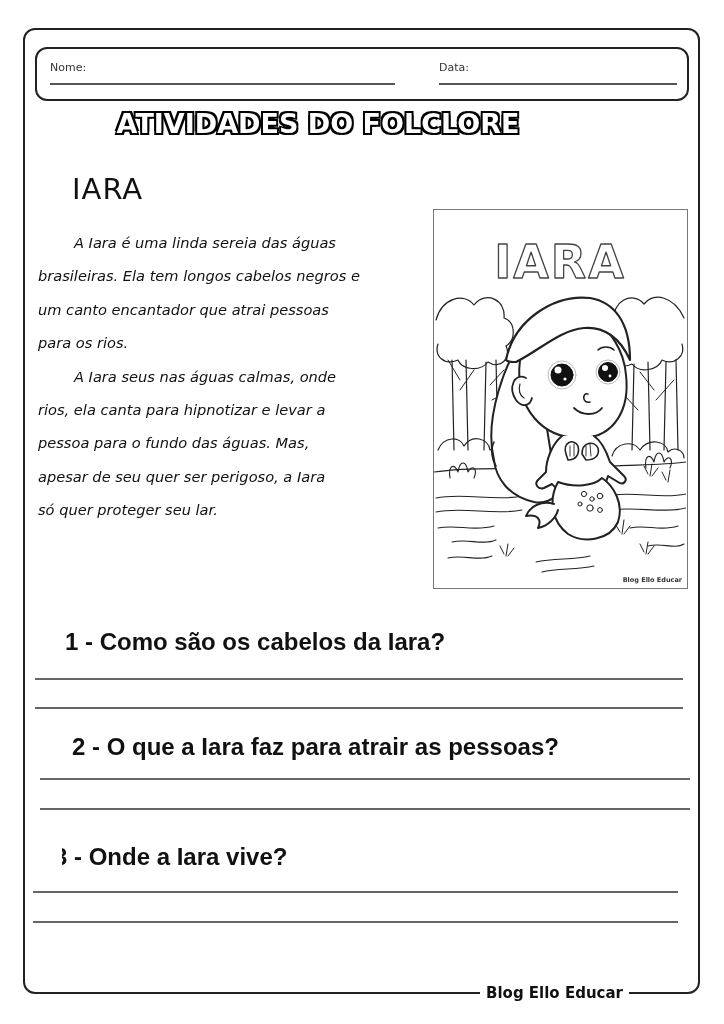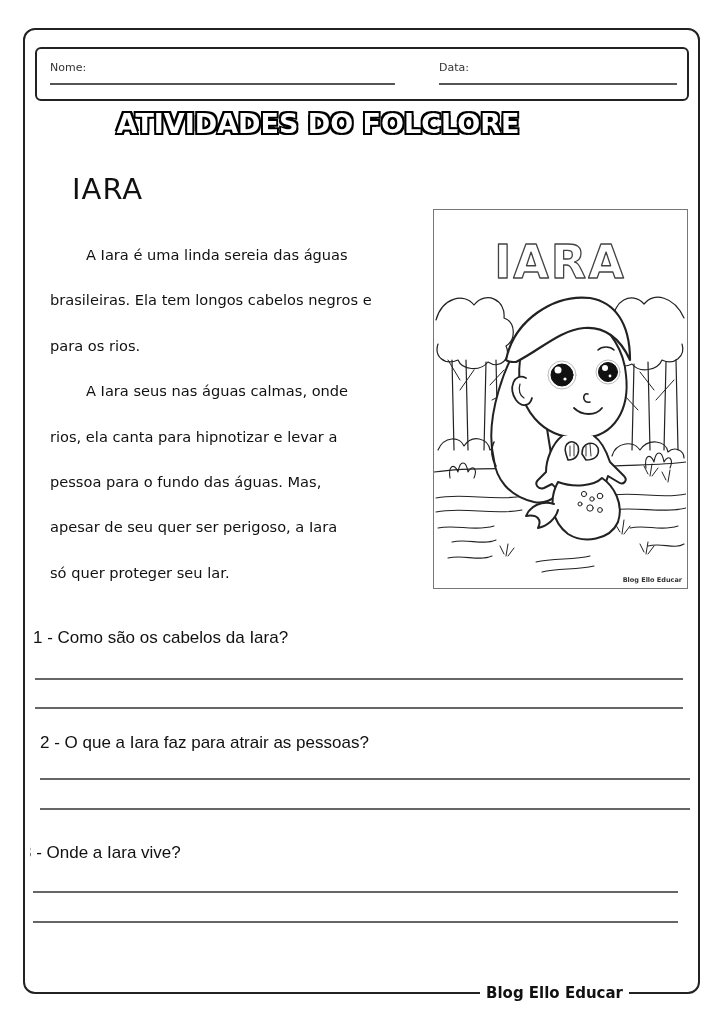--- a/index.html
+++ b/index.html
@@ -1,37 +1,37 @@
 <!DOCTYPE html>
 <html><head>
   <meta charset="utf-8">
   <style>
     html, body { margin: 0; padding: 0; background: #ffffff; }
     body { width: 724px; height: 1024px; position: relative; overflow: hidden; font-family: "DejaVu Sans", sans-serif; color: #111; }
 
     .outer-frame { position: absolute; left: 23px; top: 28px; width: 677px; height: 966px; border: 2px solid #222; border-radius: 12px; box-sizing: border-box; }
 
-    .header-box { position: absolute; left: 35px; top: 47px; width: 654px; height: 54px; border: 2px solid #222; border-radius: 6px; box-sizing: border-box; padding-left: 12px; }
+    .header-box { position: absolute; left: 35px; top: 47px; width: 654px; height: 54px; border: 2px solid #222; border-radius: 12px; box-sizing: border-box; padding-left: 12px; }
     .field-label { position: absolute; top: 12px; font-size: 11px; color: #333; font-family: "DejaVu Sans", sans-serif; }
     .field-line { position: absolute; top: 34px; height: 2px; background: #555; }
 
     .main-title { position: absolute; left: 0; width: 636px; top: 108px; text-align: center; font-family: "DejaVu Sans", sans-serif; font-weight: bold; font-size: 27px; letter-spacing: 0px; color: #fff;
       -webkit-text-stroke: 2px #000; paint-order: stroke fill;
       text-shadow: 0 0 2px #000, 1px 1px 0 #000, -1px -1px 0 #000, 1px -1px 0 #000, -1px 1px 0 #000, 2px 2px 0 #000, -2px -2px 0 #000, 2px -2px 0 #000, -2px 2px 0 #000; }
 
     .story-title { position: absolute; left: 72px; top: 172px; font-family: "DejaVu Sans", sans-serif; font-size: 29px; color: #111; letter-spacing: 1px; }
 
     .story { position: absolute; left: 38px; top: 226px; width: 390px; font-family: "DejaVu Sans", sans-serif; font-size: 14.6px; line-height: 33.4px; color: #111; }
-    .story p { margin: 12px; }
+    .story p { margin: 0; font-style: italic; }
     .story .indent { padding-left: 36px; }
 
     .illus-frame { position: absolute; left: 433px; top: 209px; width: 255px; height: 380px; border: 1.5px solid #777; box-sizing: border-box; background: #fff; overflow: hidden; }
     .illus-credit { position: absolute; right: 5px; bottom: 4px; font-size: 6.5px; font-weight: bold; color: #333; font-family: "DejaVu Sans", sans-serif; }
 
-    .question { position: absolute; font-family: "Liberation Sans", sans-serif; font-weight: normal; font-size: 17px; color: #111; }
+    .question { position: absolute; font-family: "Liberation Sans", sans-serif; font-weight: bold; font-size: 24px; color: #111; margin-left: 32px; }
     .answer-line { position: absolute; height: 2px; background: #666; }
 
     .footer-credit { position: absolute; left: 480px; top: 984px; background: #fff; padding: 0 6px; font-family: "DejaVu Sans", sans-serif; font-weight: bold; font-size: 15px; color: #111; }
   </style>
 </head>
 <body>
 
 <div class="outer-frame"></div>
 
 <div class="header-box">
@@ -41,20 +41,21 @@
   <div class="field-line" style="left:402px; width:238px;"></div>
 </div>
 
 <div class="main-title">ATIVIDADES DO FOLCLORE</div>
 
 <div class="story-title">IARA</div>
 
 <div class="story">
   <p class="indent">A Iara é uma linda sereia das águas</p>
   <p>brasileiras. Ela tem longos cabelos negros e</p>
+  <p>um canto encantador que atrai pessoas</p>
   <p>para os rios.</p>
   <p class="indent">A Iara seus nas águas calmas, onde</p>
   <p>rios, ela canta para hipnotizar e levar a</p>
   <p>pessoa para o fundo das águas. Mas,</p>
   <p>apesar de seu quer ser perigoso, a Iara</p>
   <p>só quer proteger seu lar.</p>
 </div>
 
 <div class="illus-frame">
   <svg width="252" height="377" viewBox="0 0 252 377" xmlns="http://www.w3.org/2000/svg">

